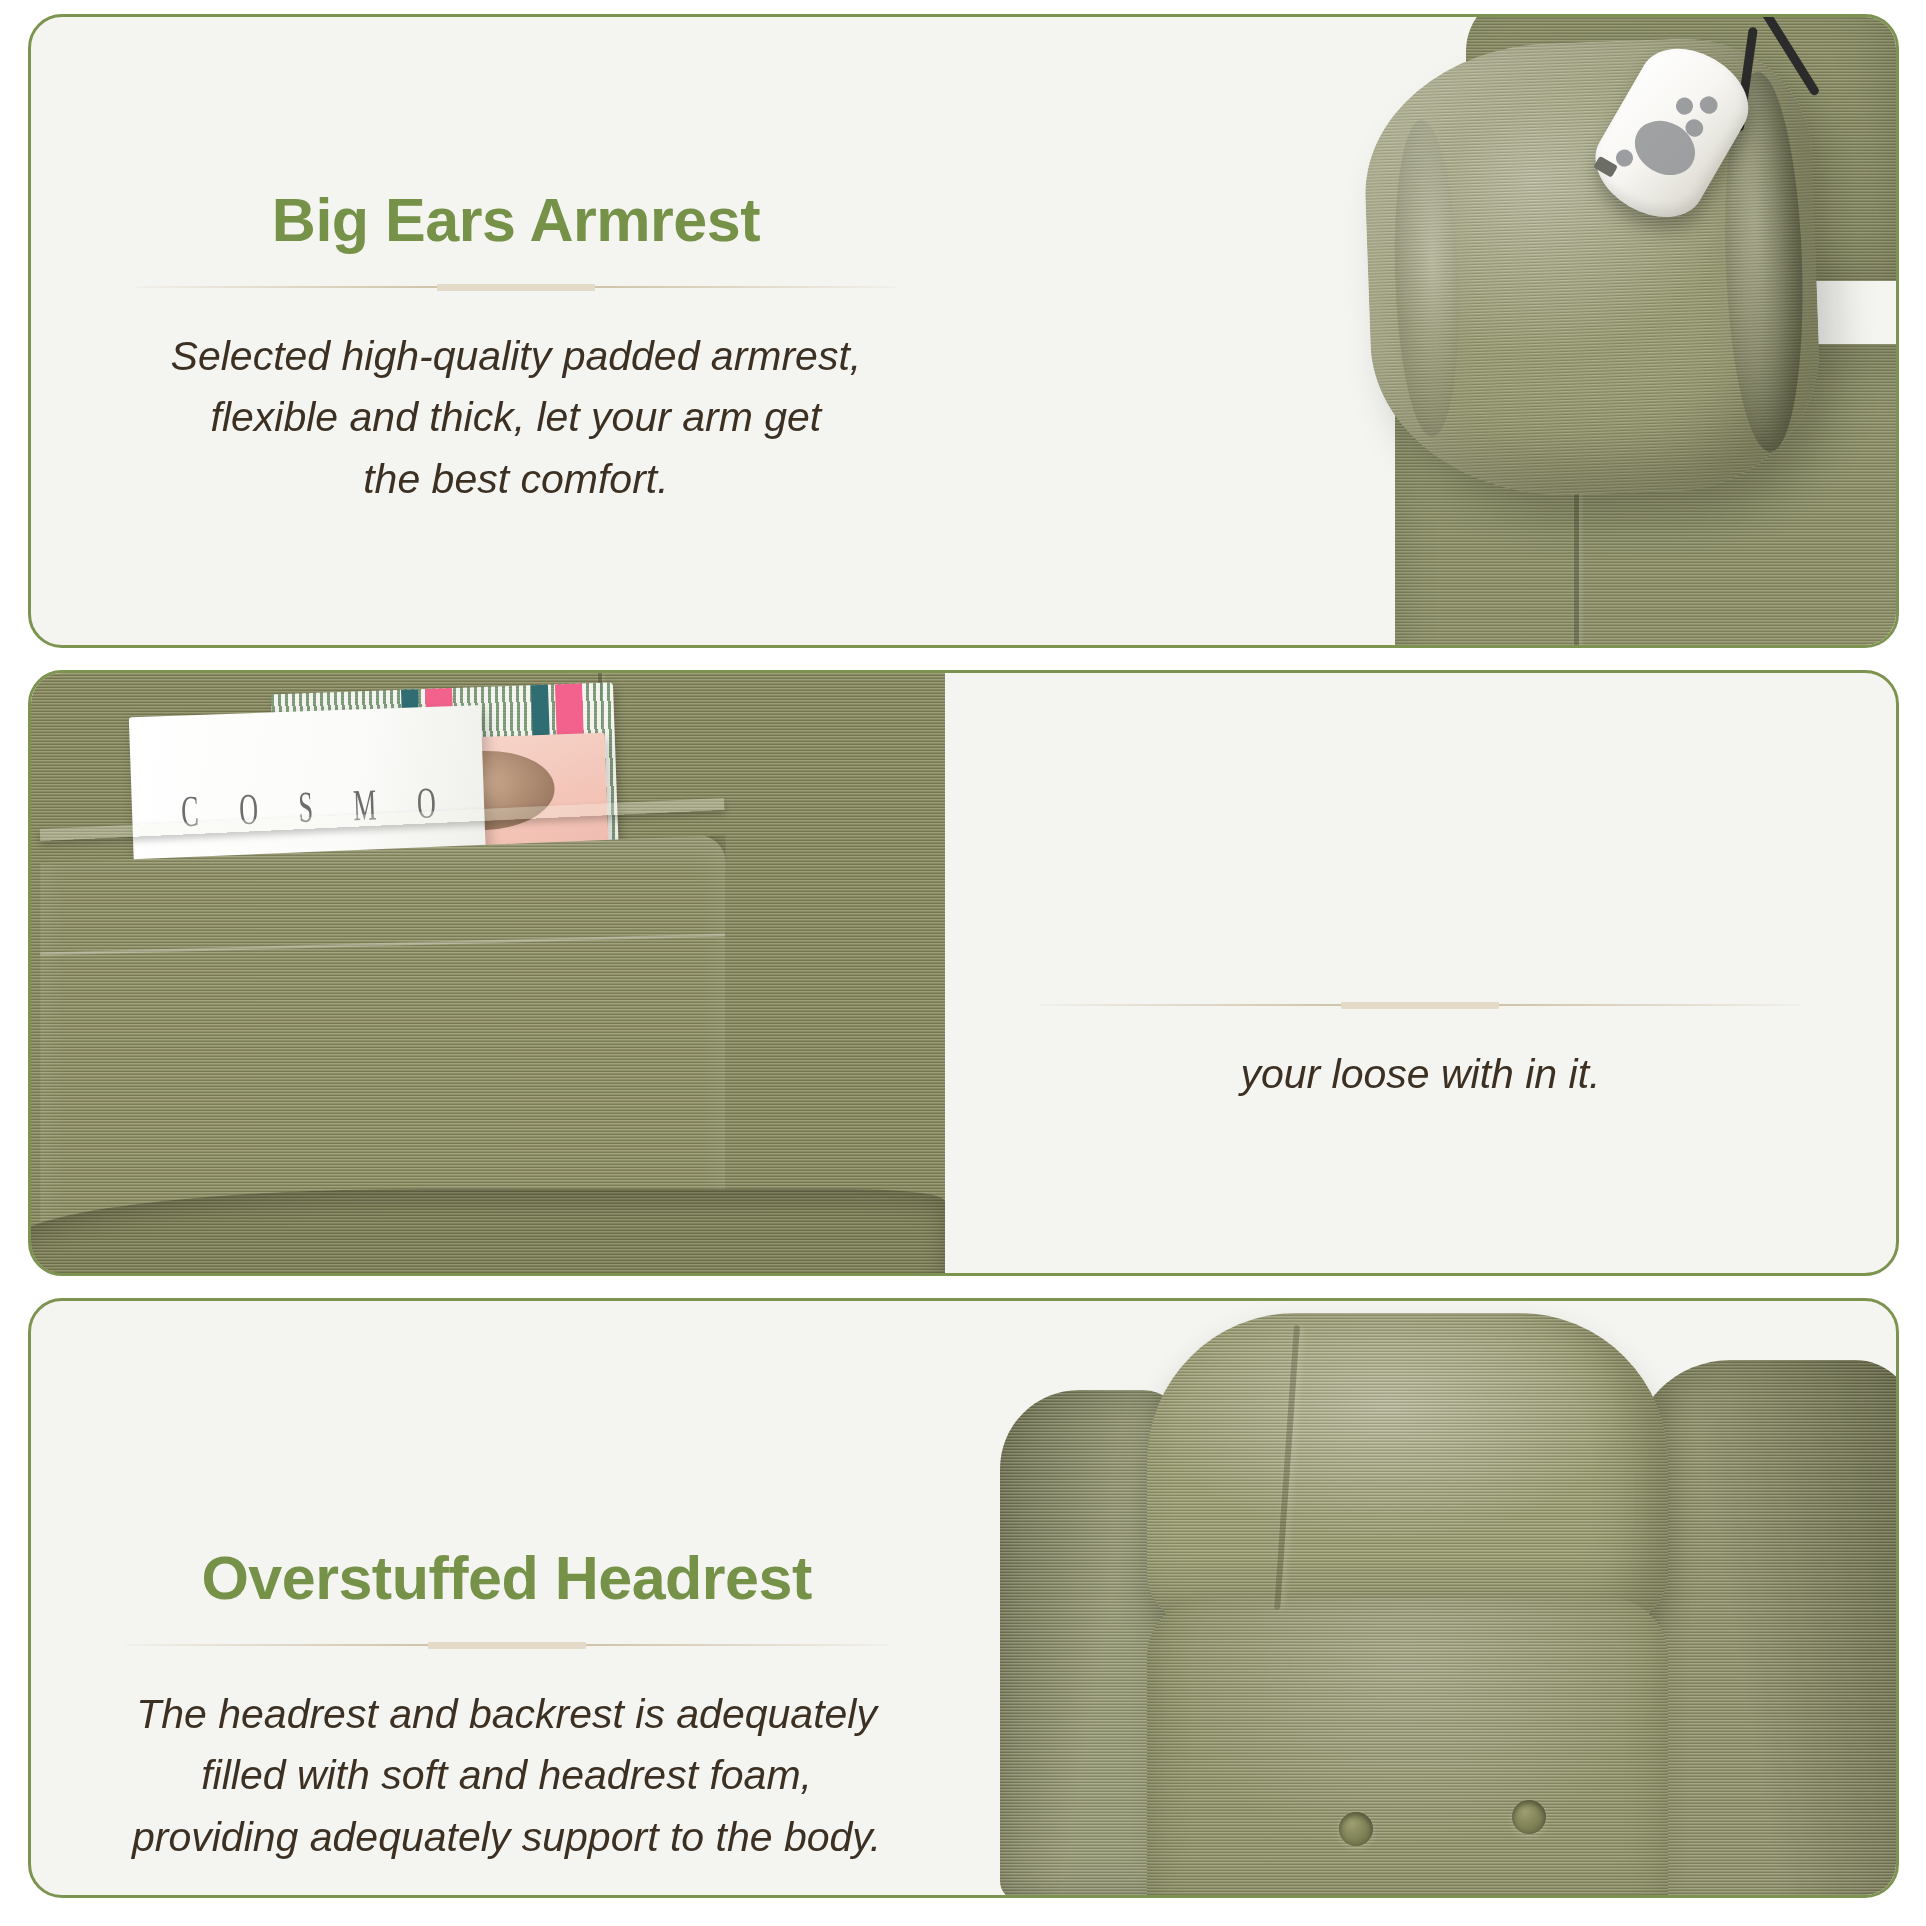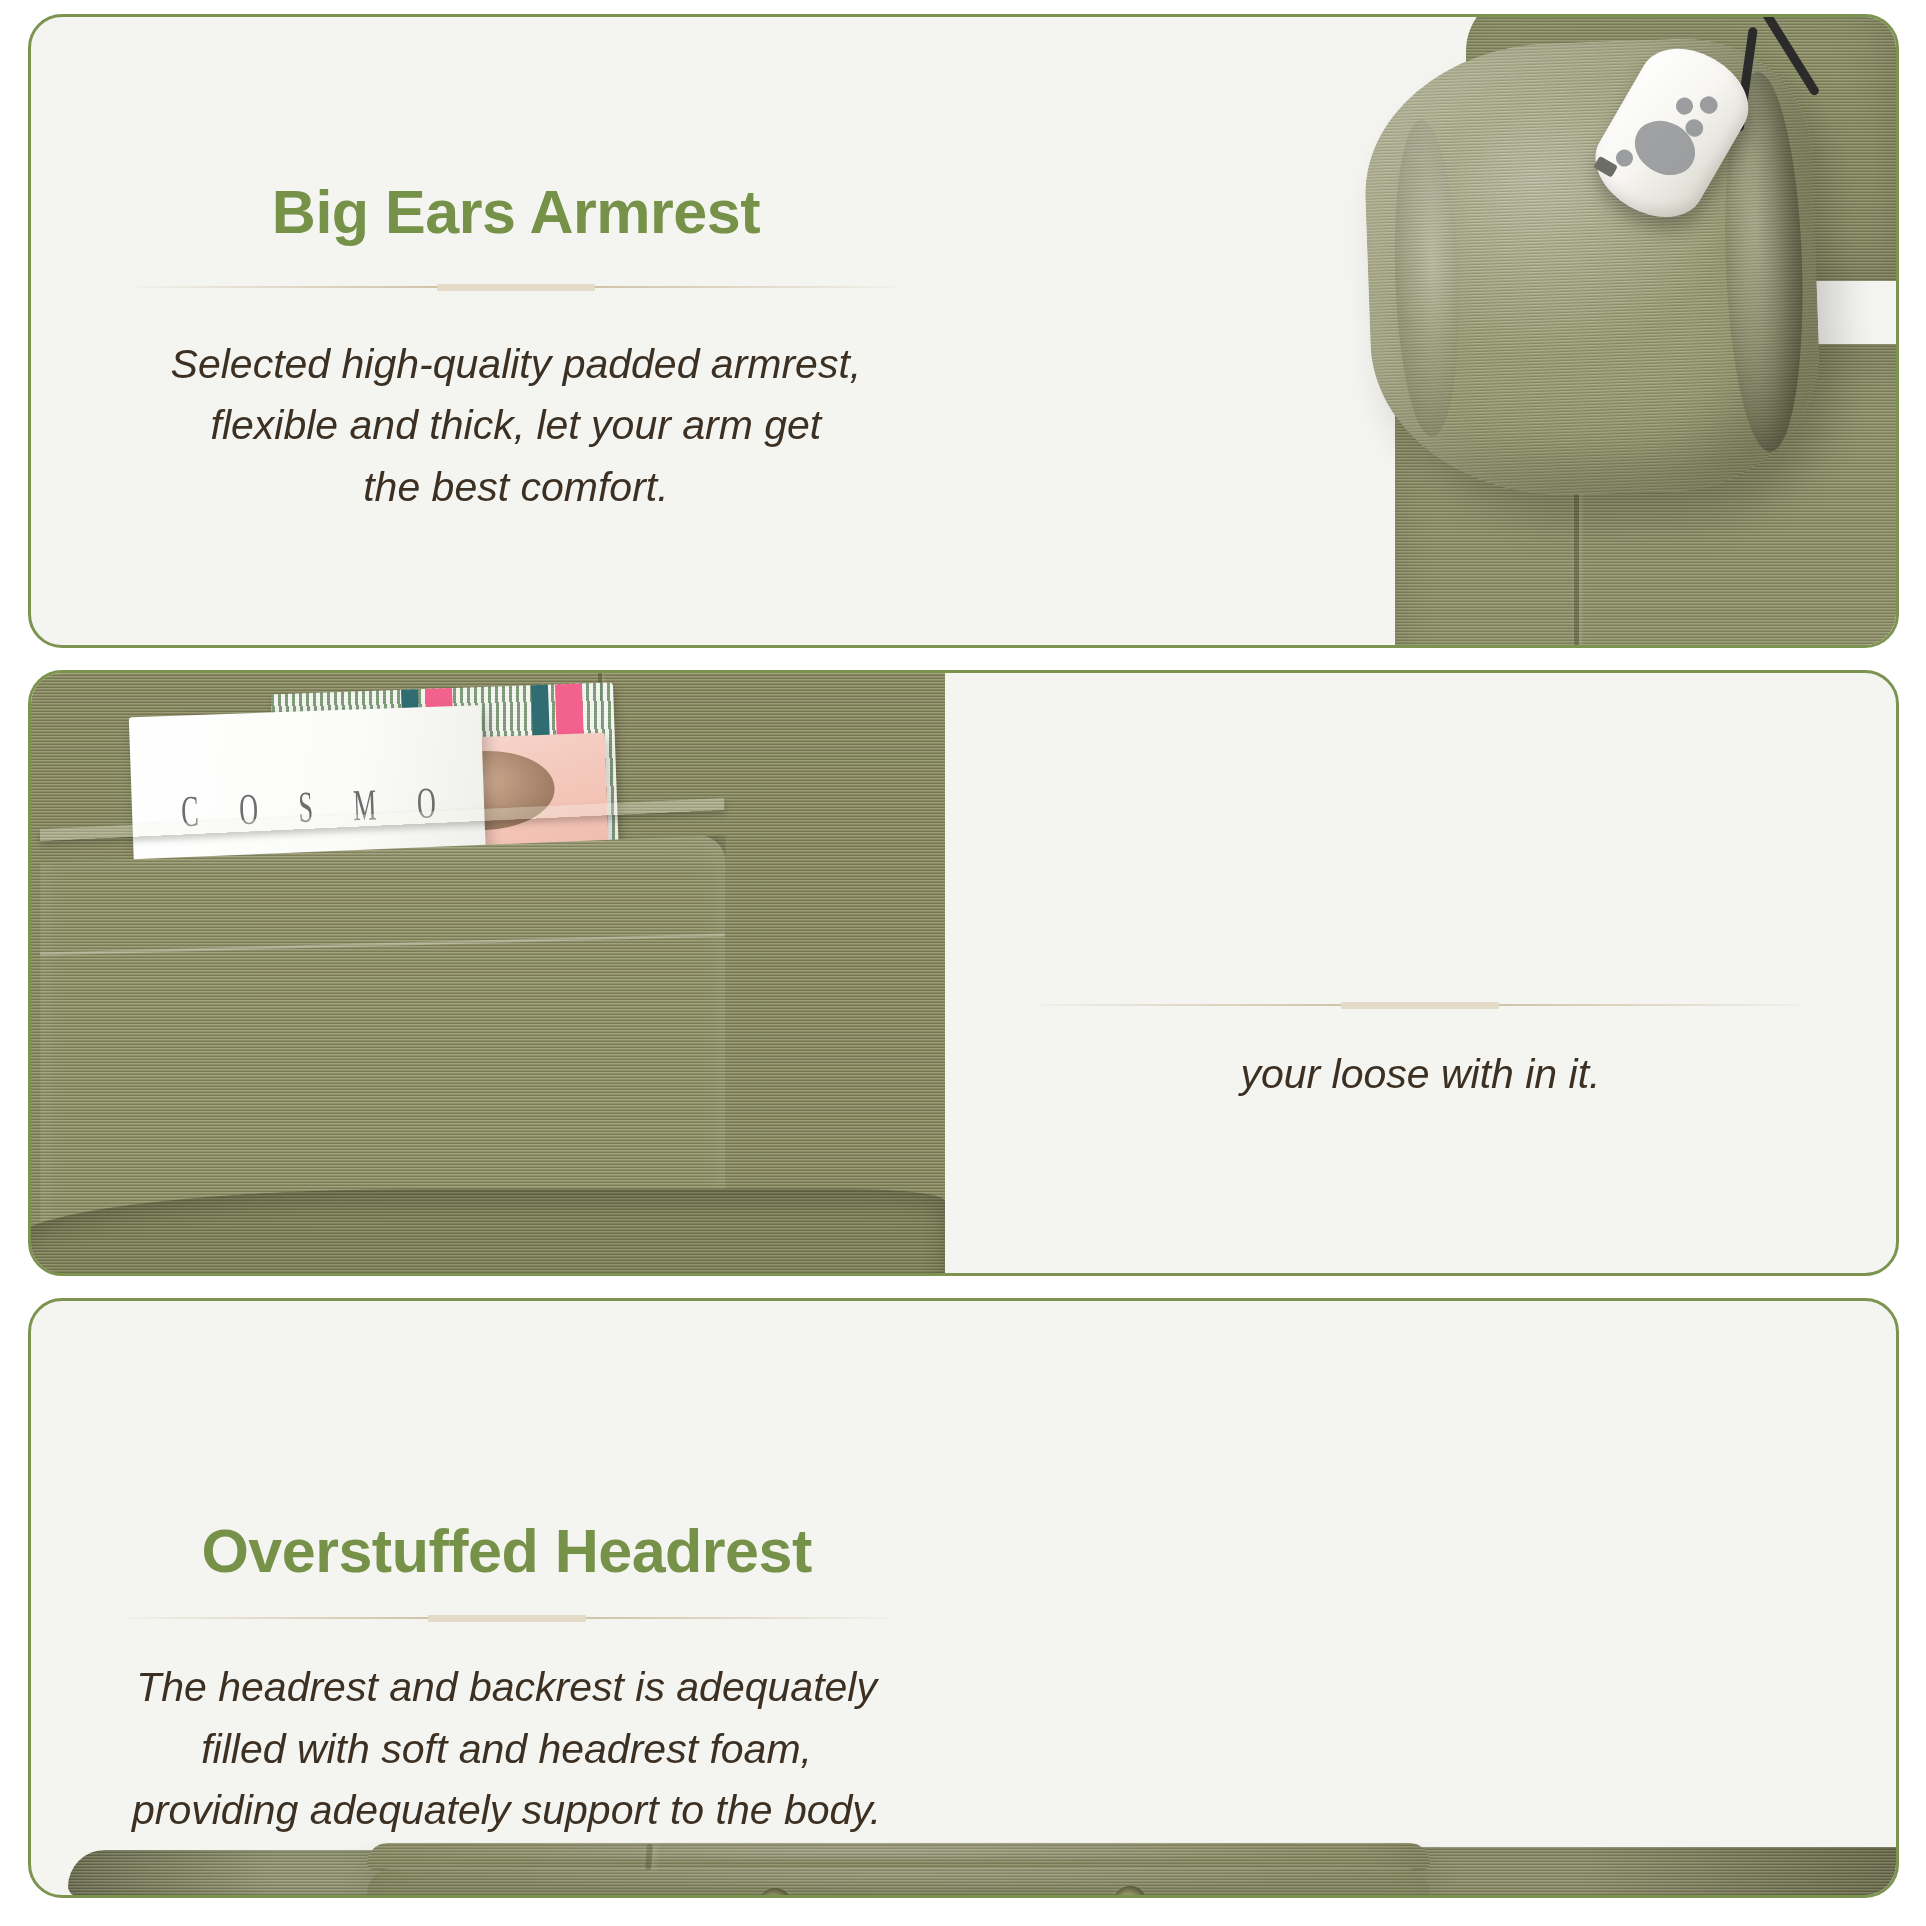--- a/index.html
+++ b/index.html
@@ -27,33 +27,33 @@
     position: relative;
     border: 3px solid #7d9450;
     border-radius: 34px;
     background: #f4f4f1;
     overflow: hidden;
     display: flex;
     flex: 0 0 auto;
   }
   .panel-1 { height: 634px; }
   .panel-2 { height: 606px; }
-  .panel-3 { height: 600px; flex-direction: column; }
+  .panel-3 { height: 600px; }
 
   
   .textcol {
     display: flex;
     flex-direction: column;
     justify-content: center;
     align-items: center;
     position: relative;
     z-index: 5;
     padding: 0 34px;
   }
-  .panel-1 .textcol { width: 52%; padding-top: 36px; gap: 8px; }
+  .panel-1 .textcol { width: 52%; padding-top: 36px; }
   .panel-2 .textcol { width: 51%; margin-left: auto; padding-top: 129px; }
   .panel-3 .textcol { width: 51%; padding-top: 218px; }
 
   .heading {
     font-size: 61px;
     font-weight: bold;
     color: #769148;
     letter-spacing: -0.5px;
     text-align: center;
     line-height: 1.05;

